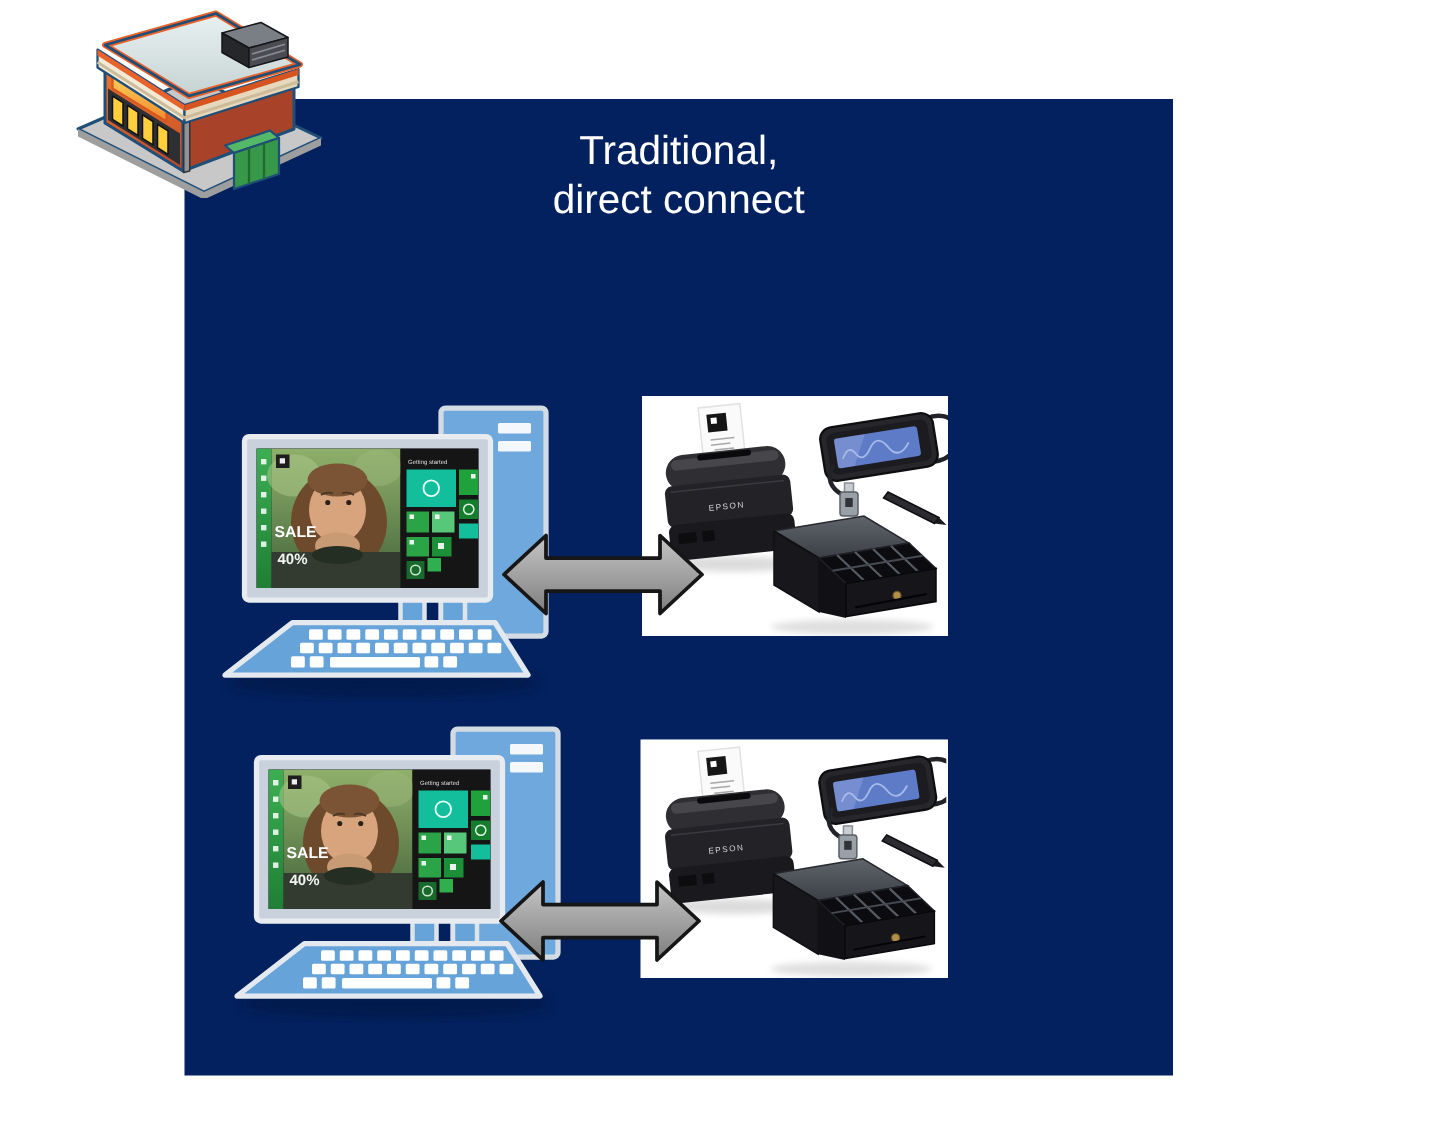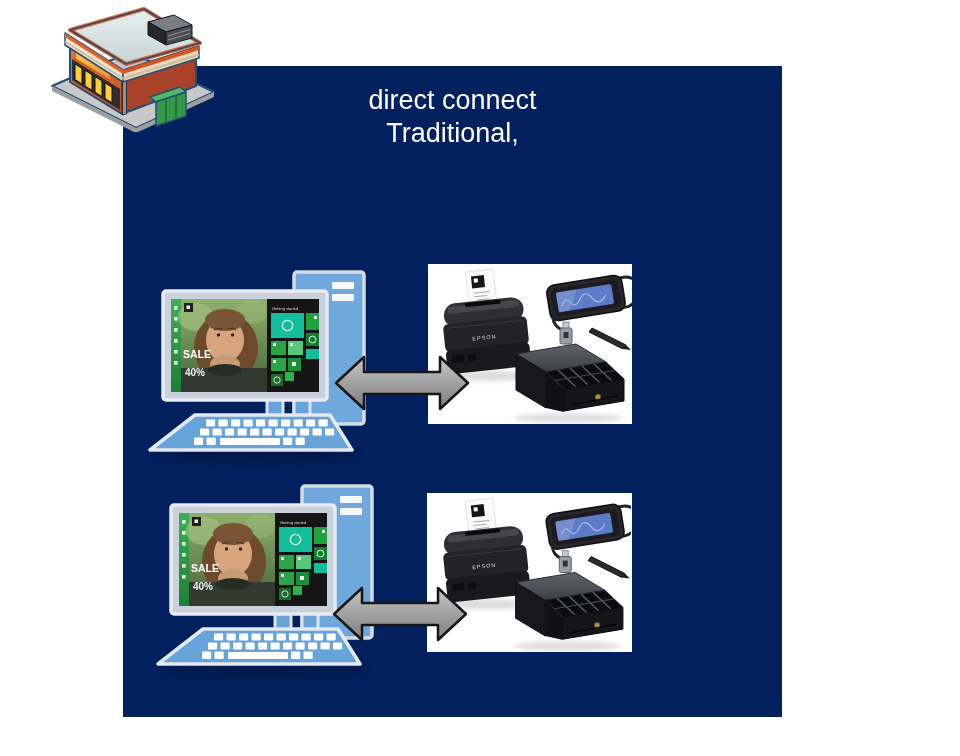--- a/index.html
+++ b/index.html
@@ -22,22 +22,22 @@
   .defs-holder{position:absolute;width:0;height:0;overflow:hidden;}
 </style>
 </head>
 <body>
 
 <div class="canvas">
 
   <div class="navy"></div>
 
   <div class="slide-title">
+    <div>Traditional,</div>
     <div>direct connect</div>
-    <div>Traditional,</div>
   </div>
 
   <svg class="defs-holder" aria-hidden="true">
     <defs>
       <filter id="f-soft" x="-60%" y="-60%" width="220%" height="220%">
         <feGaussianBlur stdDeviation="3.5"></feGaussianBlur>
       </filter>
       <filter id="f-soft2" x="-60%" y="-60%" width="220%" height="220%">
         <feGaussianBlur stdDeviation="2"></feGaussianBlur>
       </filter>

